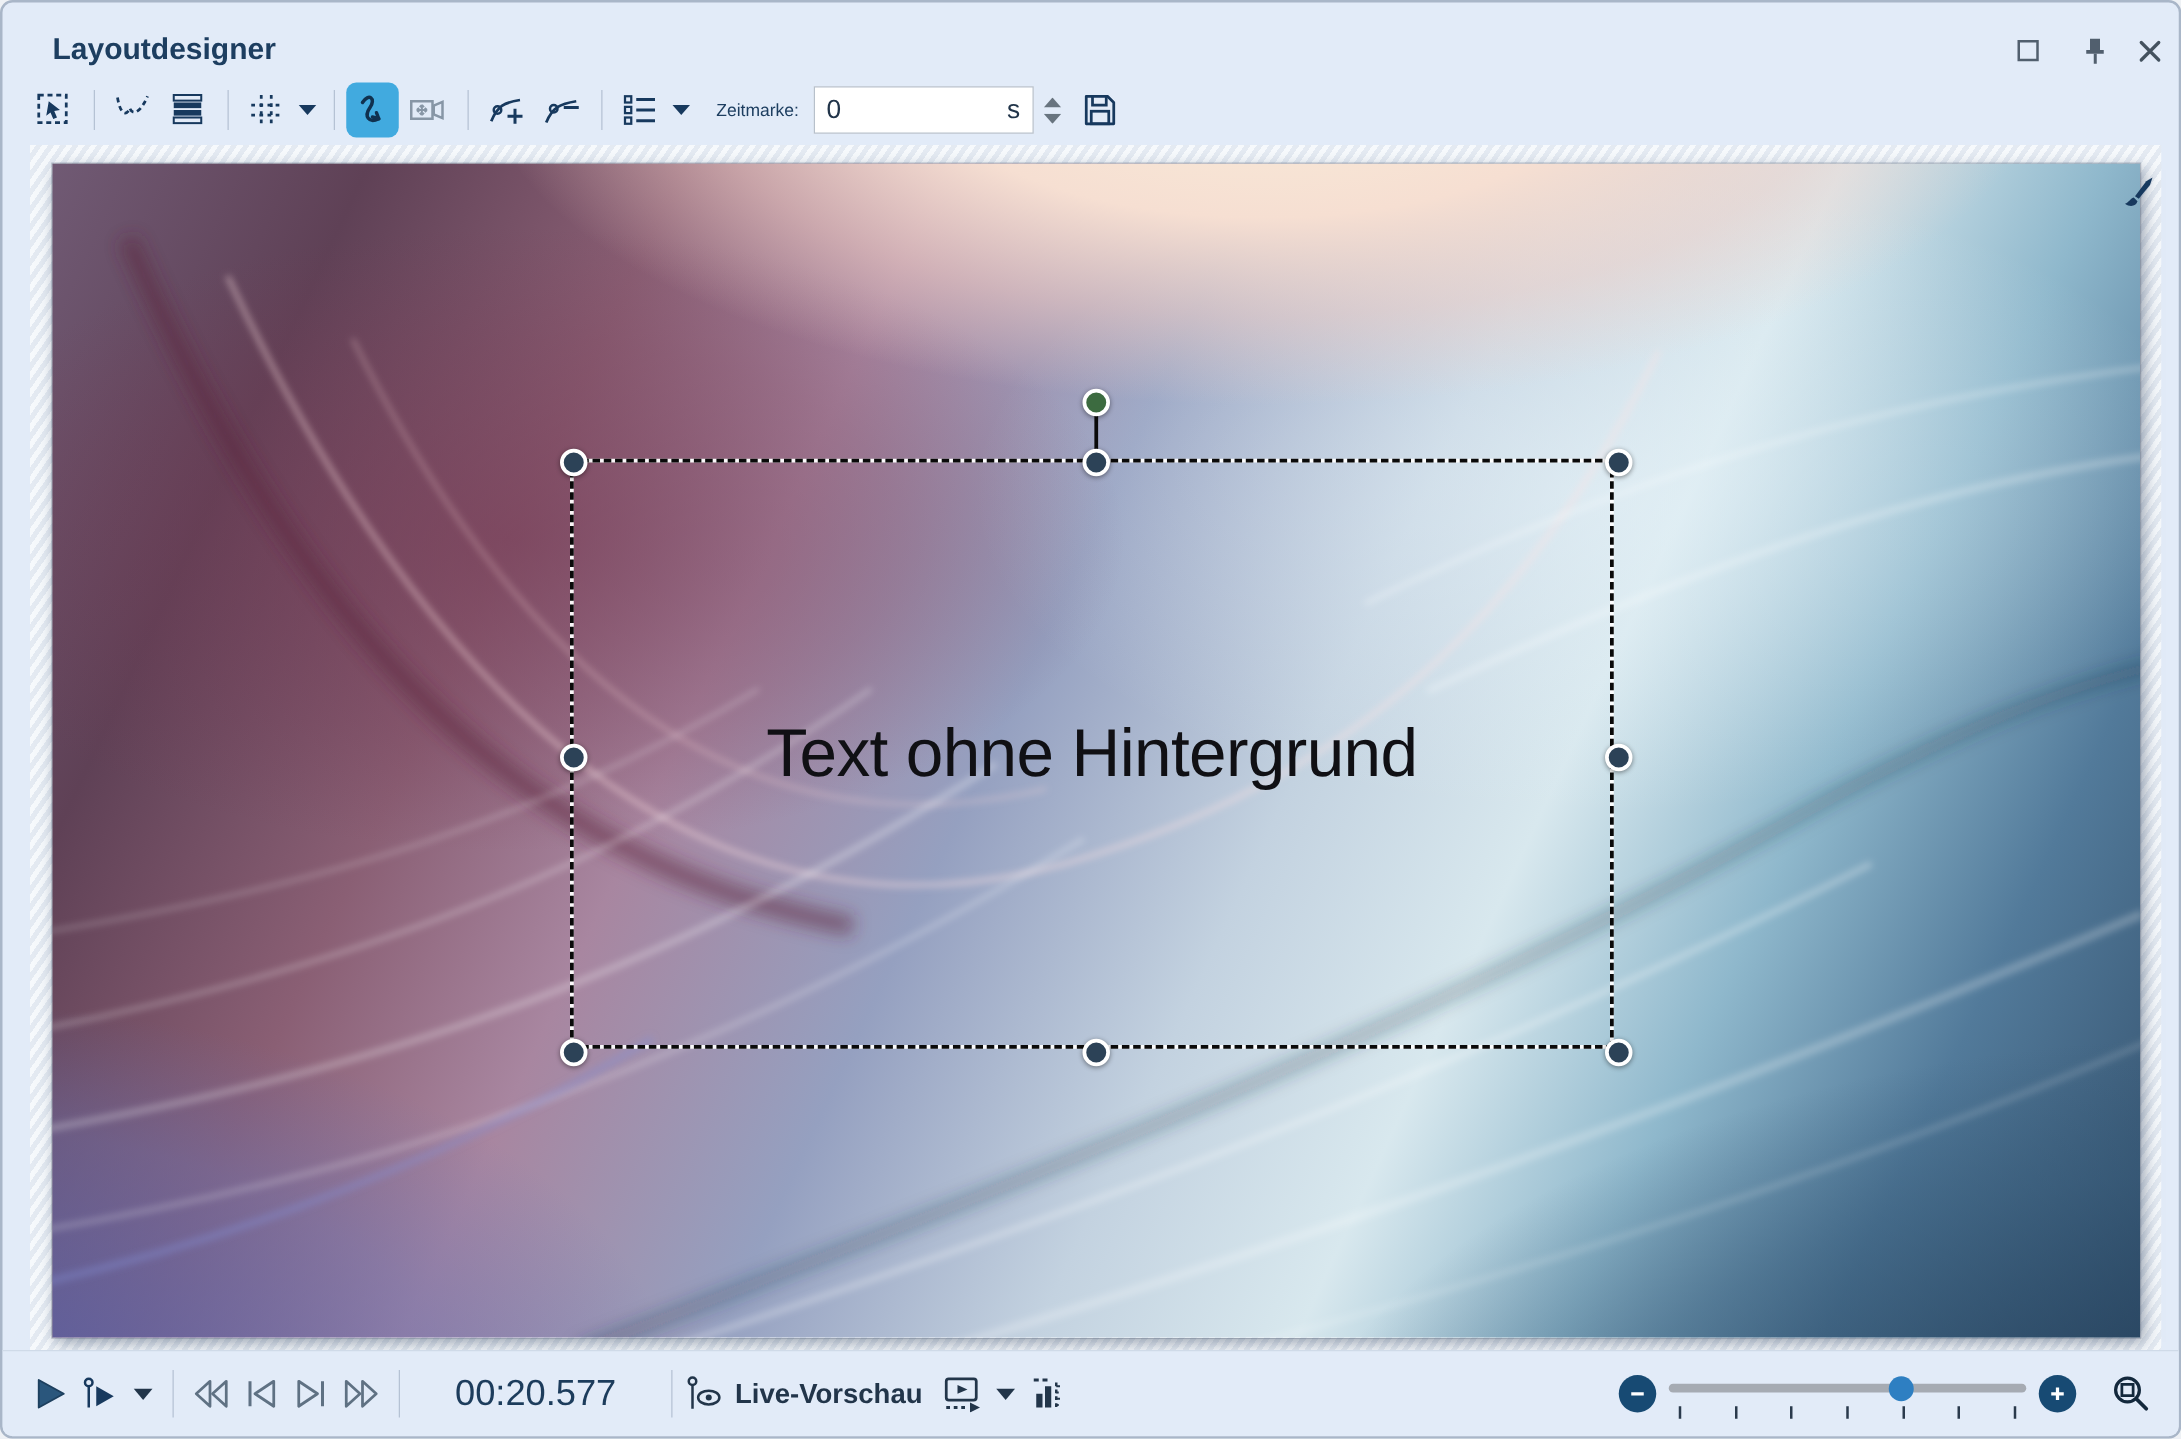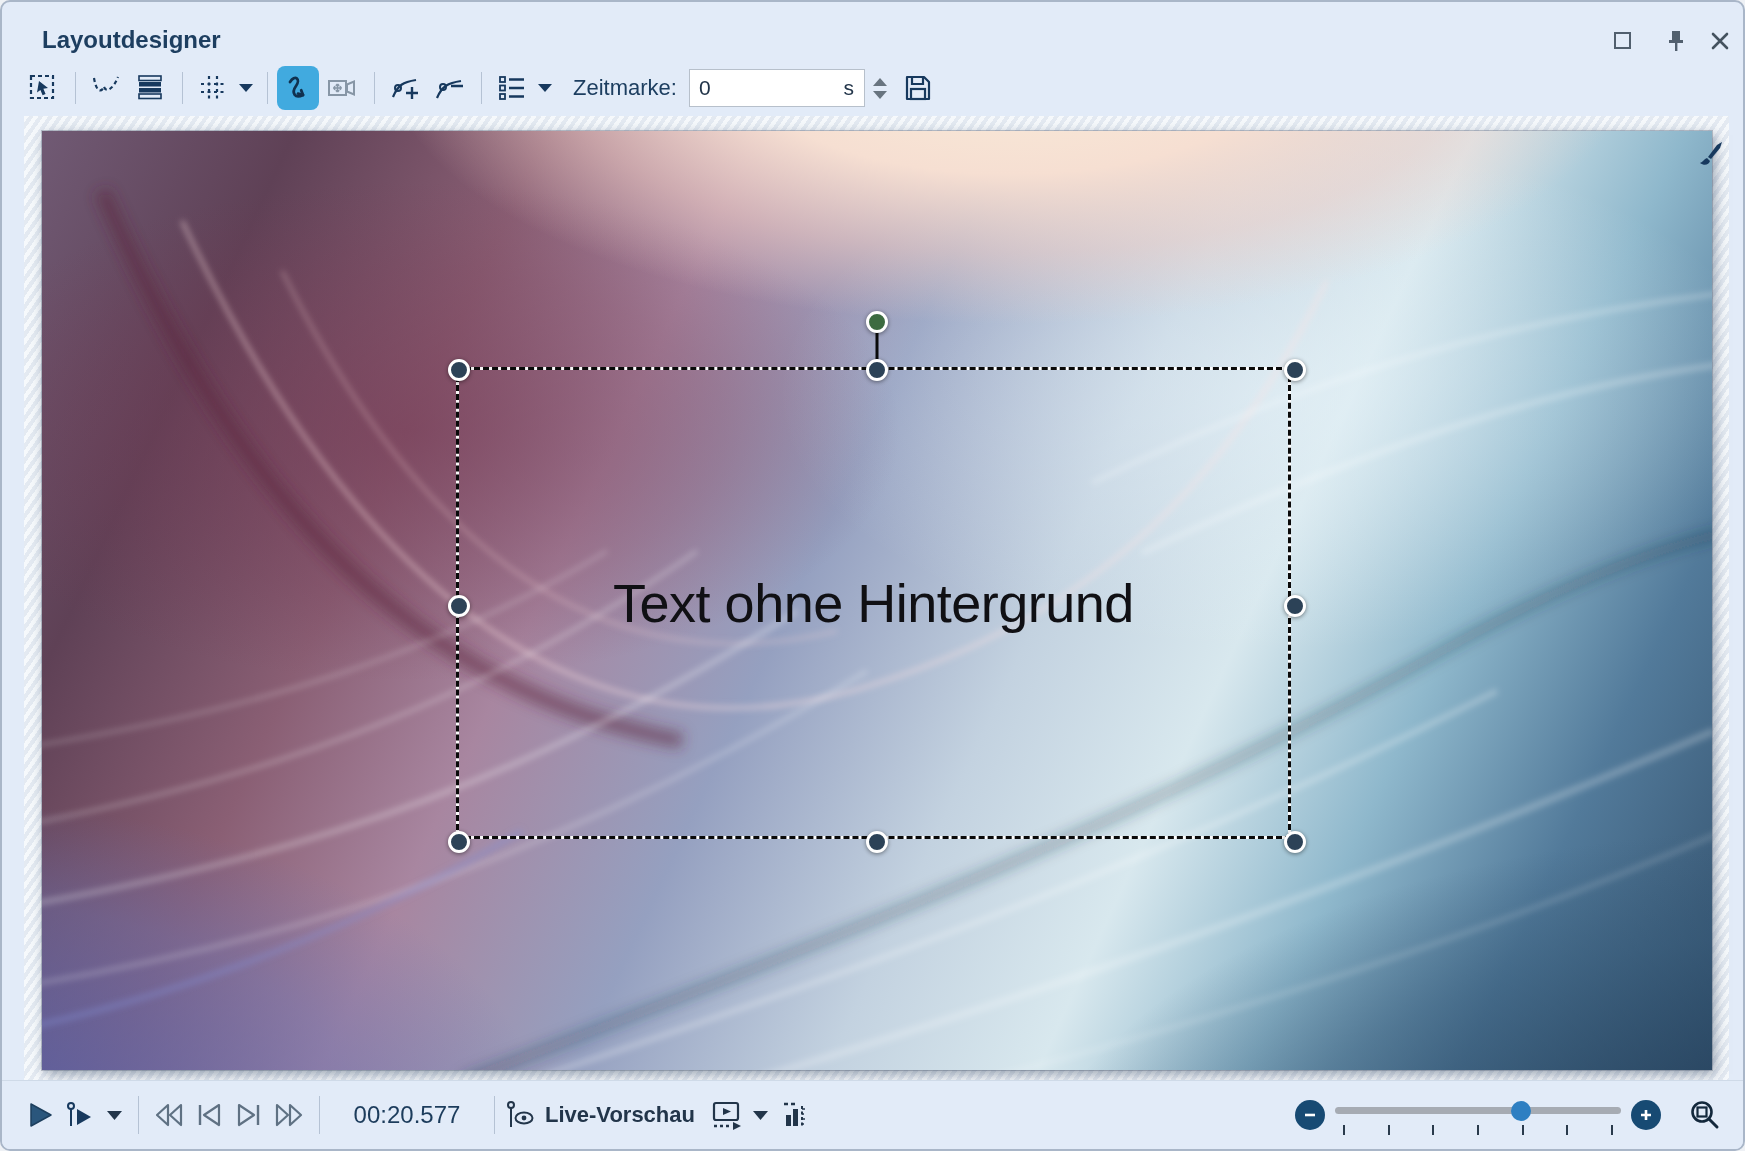--- a/index.html
+++ b/index.html
@@ -13,21 +13,21 @@
   .titlebar{ position:absolute; left:0; top:0; right:0; height:58px; }
   .title{ position:absolute; left:28px; top:24px; font-size:24px; font-weight:bold; color:#1d3e60;margin-left:12px; }
   .wctl{ position:absolute; top:26px; width:30px; height:26px; display:flex; align-items:center; justify-content:center; cursor:default; }
   .wctl svg{ display:block; }
   
   .toolbar{ position:absolute; left:0; top:58px; right:0; height:56px; display:flex; align-items:center; padding-left:20px; }
   .tbtn{ height:44px; min-width:42px; display:flex; align-items:center; justify-content:center; border-radius:8px; margin-right:2px; }
   .tbtn.active{ background:#41aadf; }
   .tsep{ width:1px; height:32px; background:#b5c2d4; margin:0 9px; }
   .dd{ margin:0 4px 0 2px; display:flex; align-items:center; }
-  .zlabel{ font-size:22px; color:#1d3e60; margin:0 12px 0 16px; }
+  .zlabel{ font-size:14px; color:#1d3e60; margin:0 12px 0 16px; }
   .zbox{ position:relative; width:176px; height:38px; background:#fff; border:1px solid #b7c0cb; display:flex; align-items:center; }
   .zbox input{ border:none; outline:none; width:120px; font-size:21px; color:#213449; padding-left:9px; font-family:"Liberation Sans",sans-serif; background:transparent; }
   .zunit{ position:absolute; right:10px; font-size:21px; color:#213449; }
   .spinner{ display:flex; flex-direction:column; justify-content:center; gap:5px; margin:0 10px 0 8px; }
   
   .workarea{
     position:absolute; left:22px; right:14px; top:114px; bottom:69px;
     background:repeating-linear-gradient(125deg,#f6f9fc 0px,#f6f9fc 4px,#e4eaf2 4px,#e4eaf2 8px);
   }
   .canvas{
@@ -50,21 +50,21 @@
   .handle{ position:absolute; width:22px; height:22px; border-radius:50%; background:#2c4257;
     border:3px solid #fff; box-shadow:0 1px 4px rgba(0,0,0,.45); transform:translate(-50%,-50%); }
   .handle.green{ background:#3c6b40; }
   .rot-stem{ position:absolute; width:3px; height:42px; background:#0a0a0a; transform:translateX(-50%); }
   .brush-corner{ position:absolute; right:-12px; top:8px; }
   
   .playbar{ position:absolute; left:0; right:0; bottom:0; height:69px; background:#e2ebf8;
     border-top:1px solid #cfdae8; display:flex; align-items:center; padding:0 18px; }
   .pbtn{ height:44px; min-width:40px; display:flex; align-items:center; justify-content:center; }
   .psep{ width:1px; height:38px; background:#b5c2d4; margin:0 10px; }
-  .time{ font-size:24px; color:#1c3c5c; margin:0 17px; min-width:120px; text-align:center; }
+  .time{ font-size:29px; color:#1c3c5c; margin:0 34px; min-width:120px; text-align:center; }
   .livelabel{ font-size:22px; color:#22354a; margin:0 12px 0 8px;font-weight:bold; }
   .spacer{ flex:1; }
   .zoomgrp{ display:flex; align-items:center; gap:10px; }
   .roundbtn{ width:30px; height:30px; border-radius:50%; background:#174a73; color:#fff;
     display:flex; align-items:center; justify-content:center; }
   .slider{ position:relative; width:286px; height:40px; }
   .slider .track{ position:absolute; left:0; right:0; top:12px; height:7px; border-radius:4px; background:#a6abb3; }
   .slider .thumb{ position:absolute; top:6px; width:20px; height:20px; border-radius:50%; background:#2e7fc2; transform:translateX(-50%); }
   .slider .ticks{ position:absolute; left:8px; right:8px; top:30px; display:flex; justify-content:space-between; }
   .slider .ticks i{ width:2px; height:10px; background:#2a3a4c; }

